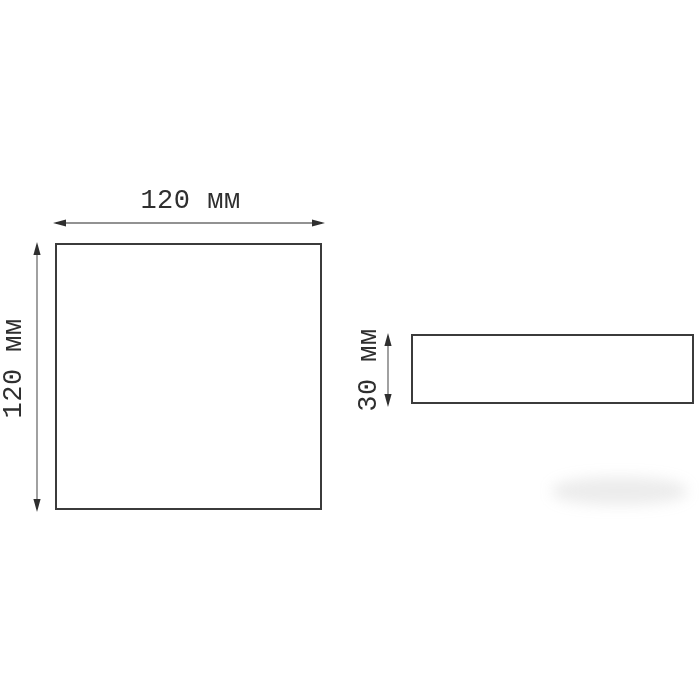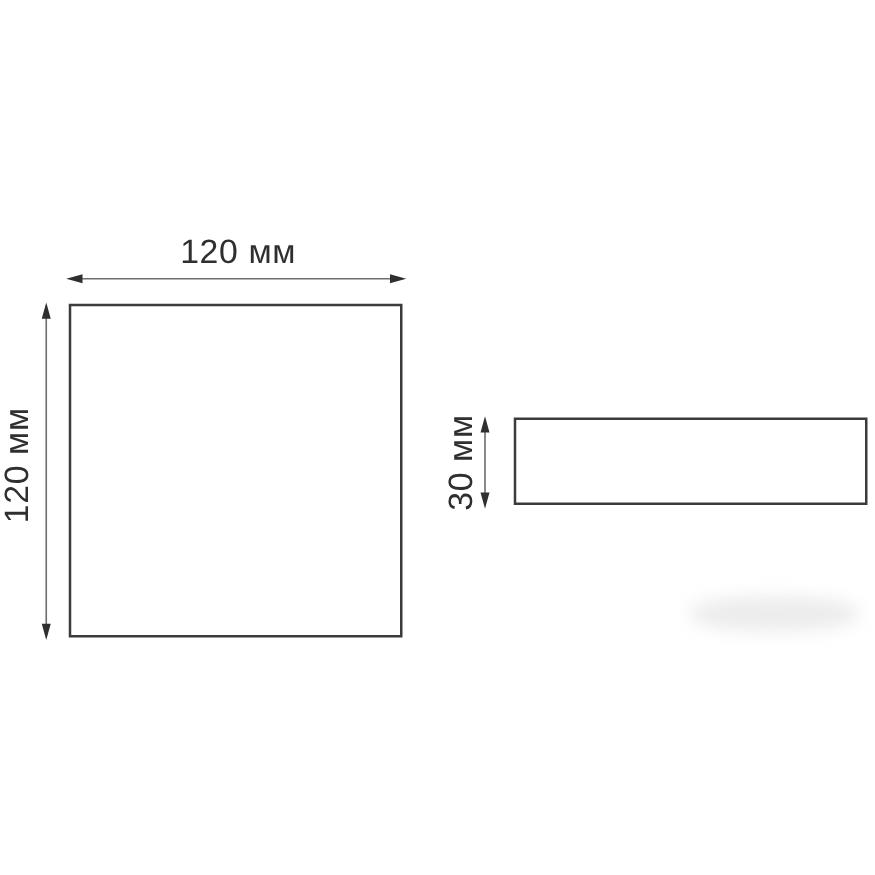--- a/index.html
+++ b/index.html
@@ -6,21 +6,21 @@
     margin: 0;
     padding: 0;
     background: #ffffff;
   }
   .canvas {
     position: relative;
     width: 700px;
     height: 700px;
     background: #ffffff;
     overflow: hidden;
-    font-family: Liberation Sans, sans-serif;
+    font-family: Liberation Mono, monospace;
   }
   .outline {
     position: absolute;
     border: 2px solid #3b3b3b;
     background: #ffffff;
   }
   .front-view {
     left: 55px;
     top: 243px;
     width: 263px;

